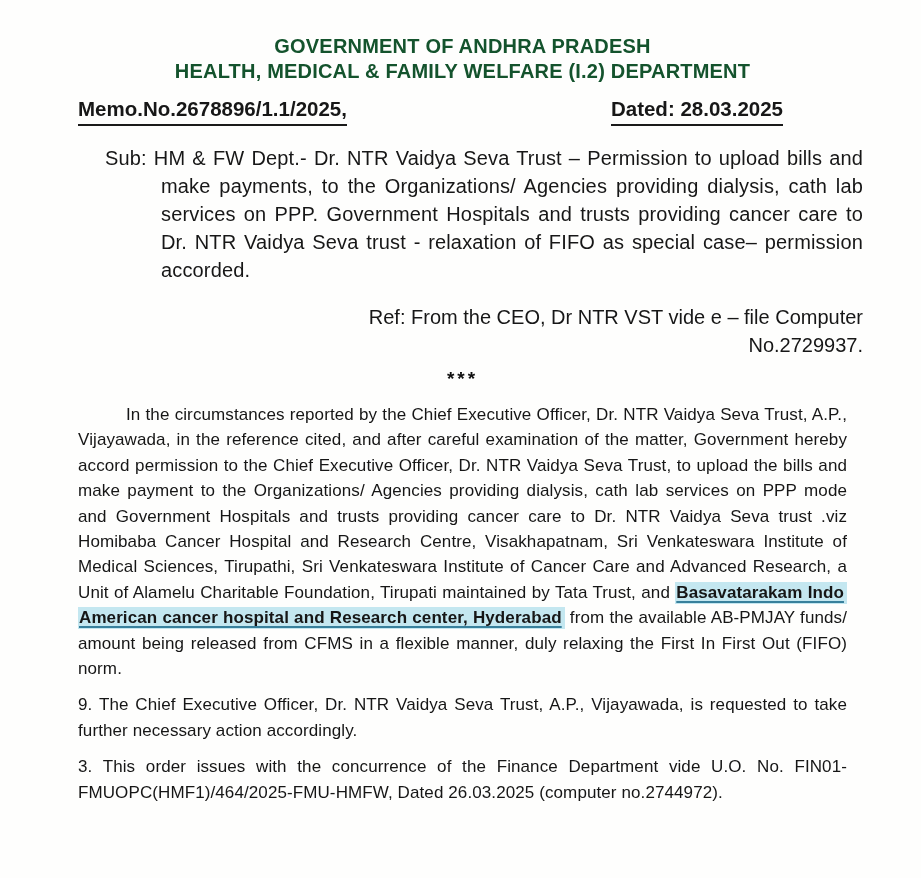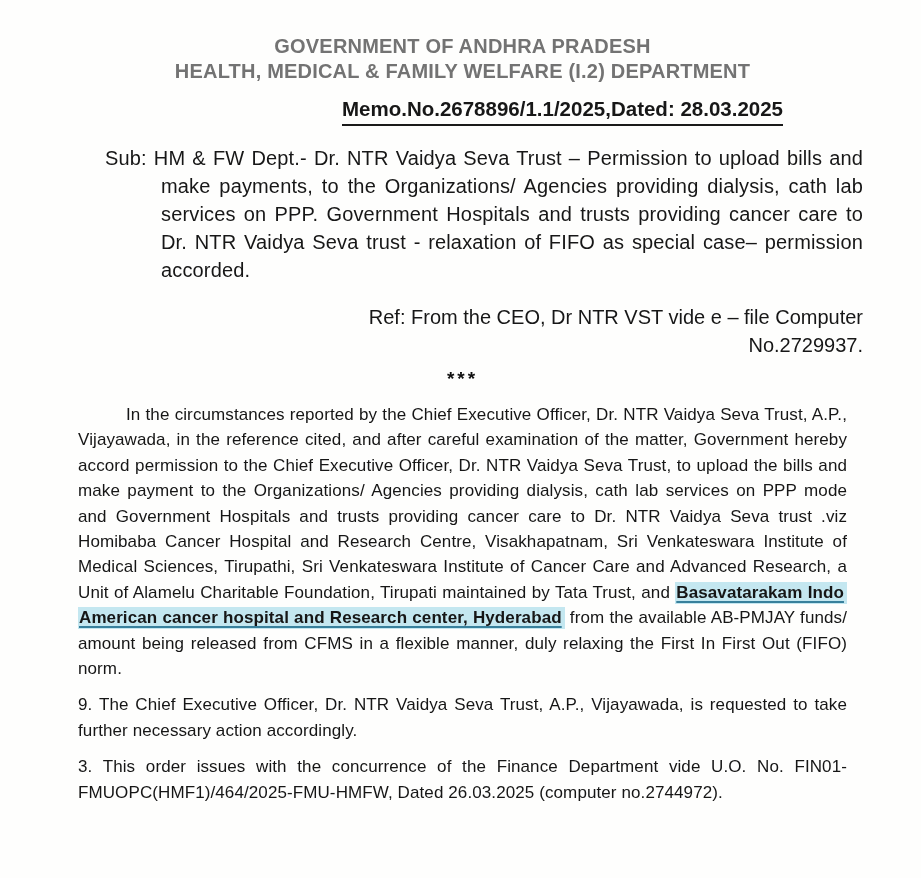--- a/index.html
+++ b/index.html
@@ -18,25 +18,25 @@
     font-family: "Liberation Sans", "DejaVu Sans", sans-serif;
     color: #171717;
     -webkit-font-smoothing: antialiased;
   }
   .doc-header {
     text-align: center;
     font-weight: bold;
     font-size: 20px;
     line-height: 25px;
     letter-spacing: 0.2px;
-    color: #737373;
+    color: #14532d;
   }
   .memo-row {
     display: flex;
-    justify-content: flex-end;
+    justify-content: space-between;
     align-items: baseline;
     margin-top: 13px;
     font-weight: bold;
     font-size: 20.5px;
   }
   .underlined {
     border-bottom: 2.5px solid #1a1a1a;
     padding-bottom: 3px;
     display: inline-block;
   }

